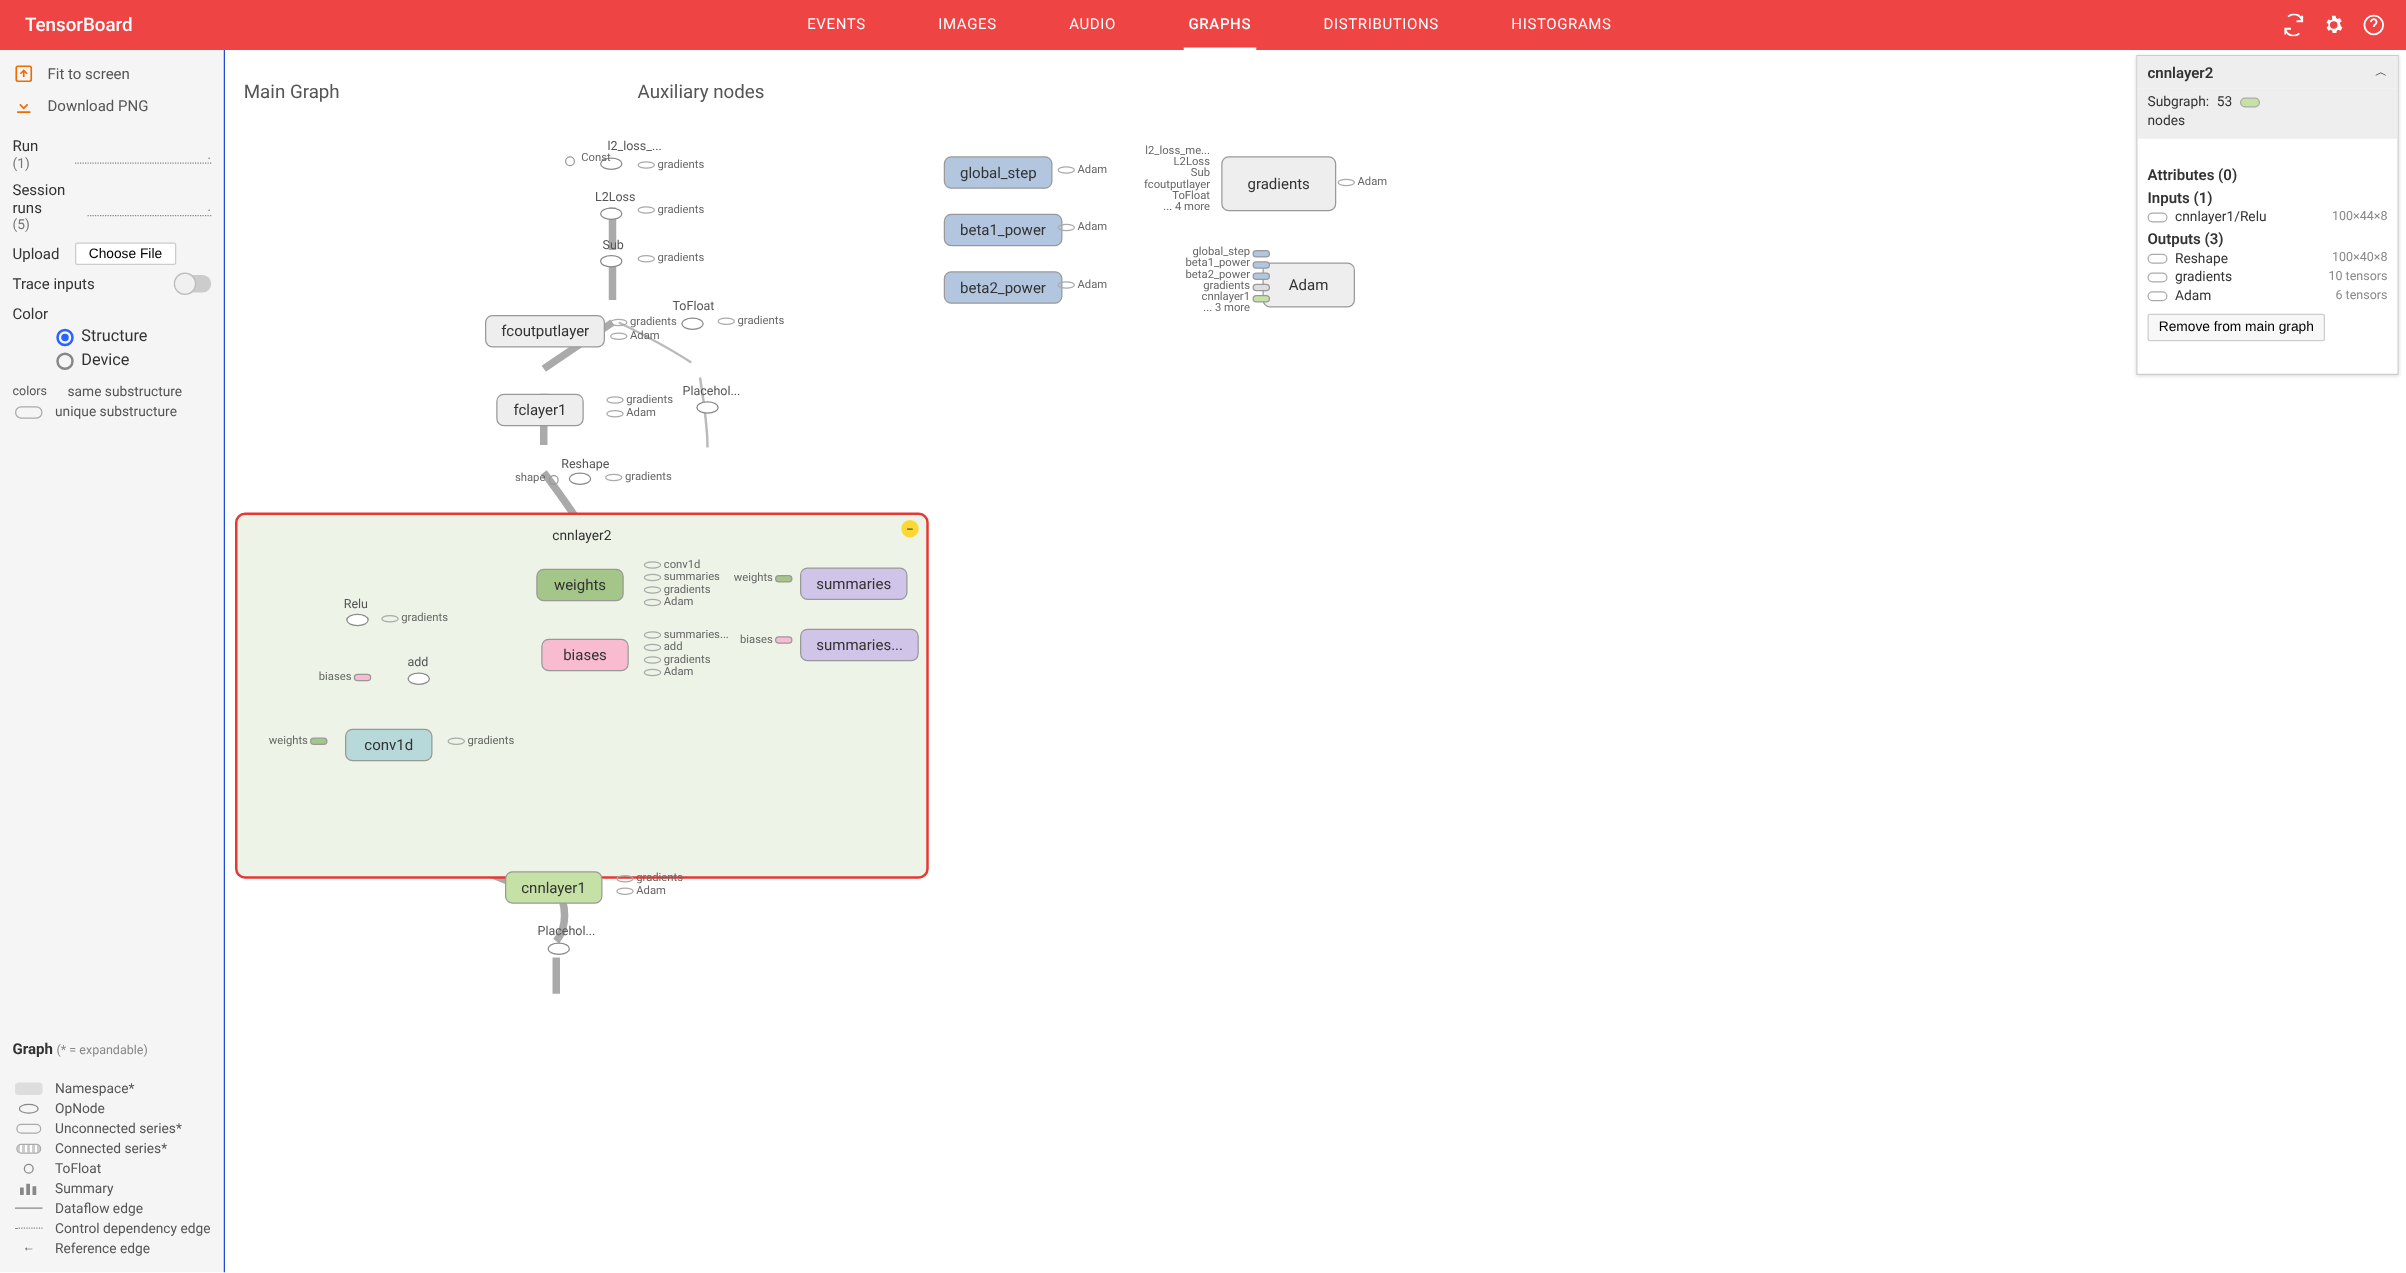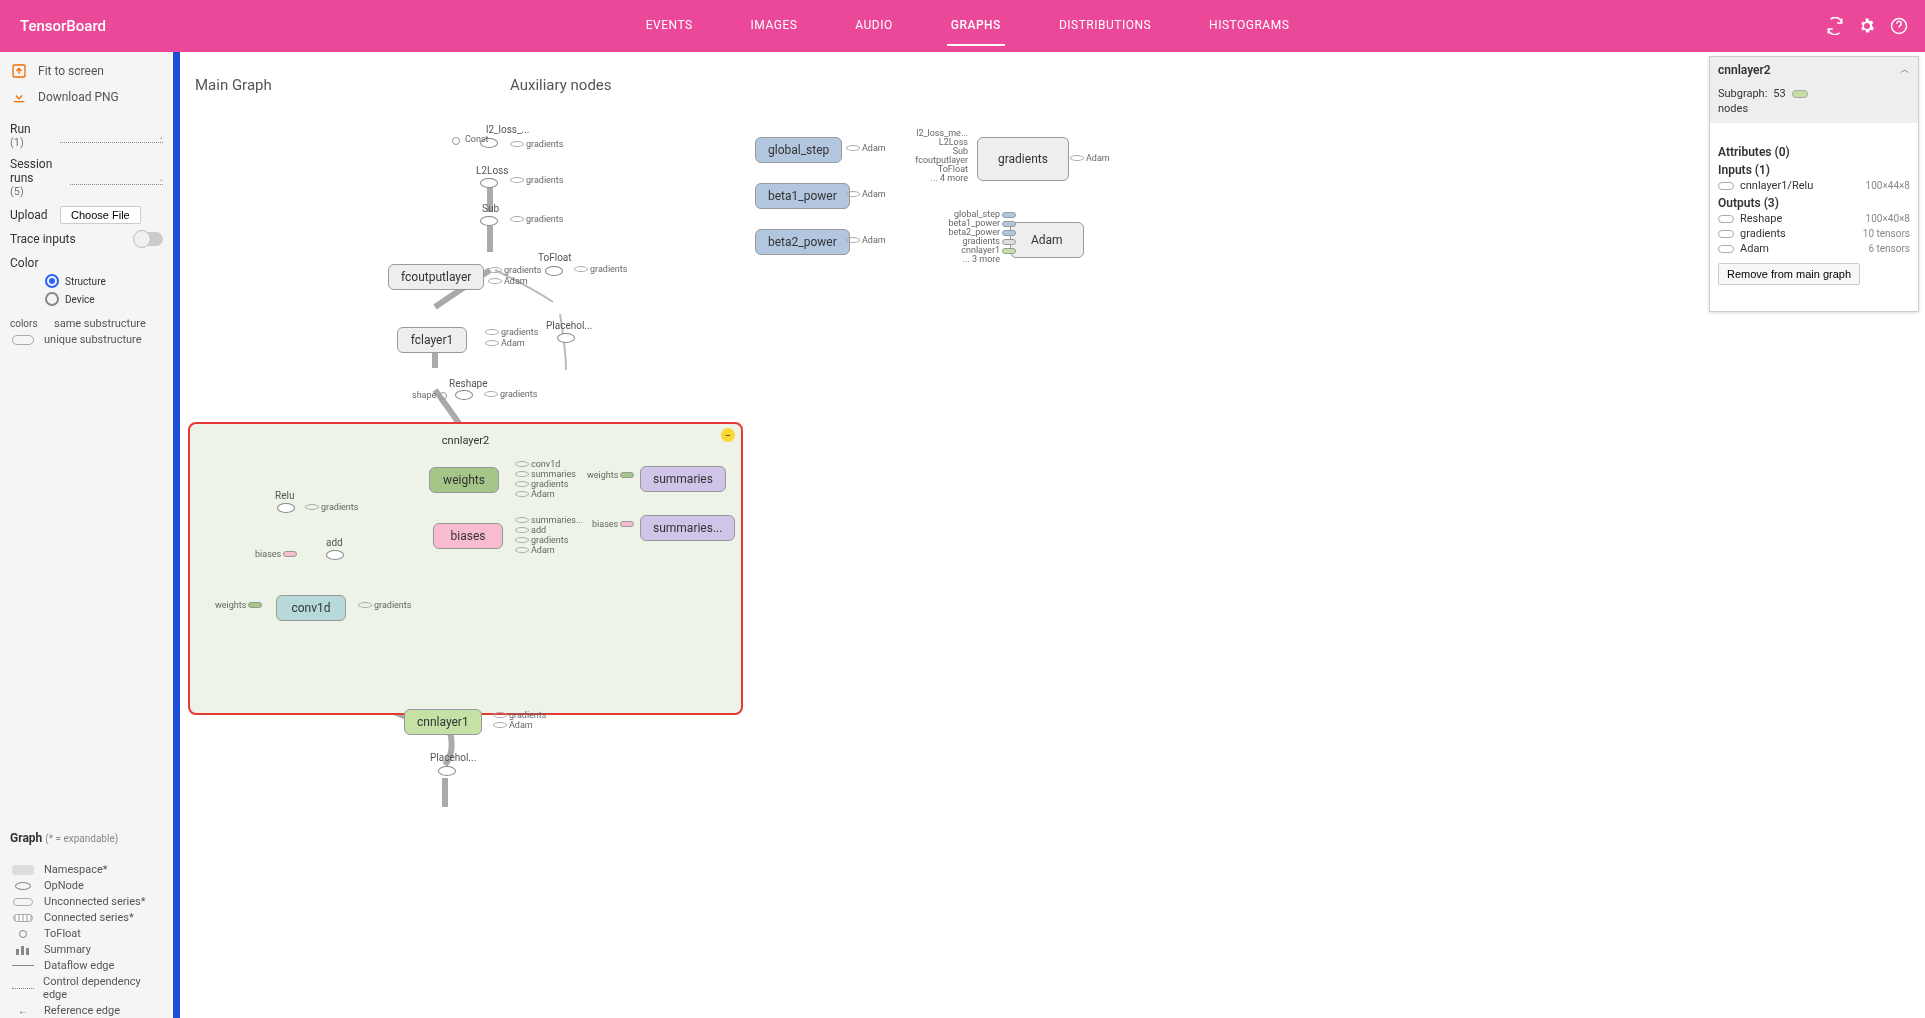--- a/index.html
+++ b/index.html
@@ -1,42 +1,42 @@
 <!DOCTYPE html>
 <html><head>
   <meta charset="utf-8">
   <style>
     * { margin: 0; padding: 0; box-sizing: border-box; }
     body { font-family: -apple-system, Roboto, Arial, sans-serif; font-size: 13px; color: #333; background: #fff; overflow: hidden; }
     
-    .header { background: #ec4899; height: 52px; display: flex; align-items: center; color: #fff; }
+    .header { background: #ef4444; height: 40px; display: flex; align-items: center; color: #fff; }
     .logo { font-size: 15px; font-weight: 500; padding: 0 20px; }
     .tabs { display: flex; flex: 1; justify-content: center; gap: 50px; font-size: 12px; letter-spacing: 0.5px; }
     .tab { cursor: pointer; padding: 12px 4px; border-bottom: 2px solid transparent; }
     .tab.active { border-bottom: 2px solid #fff; font-weight: 500; }
     .header-icons { display: flex; gap: 12px; padding: 0 16px; align-items: center; }
     .header-icons span { cursor: pointer; width: 20px; height: 20px; display: inline-flex; align-items: center; justify-content: center; }
     
     .container { display: flex; height: calc(100vh - 40px); }
     
-    .sidebar { width: 180px; background: #f5f5f5; border-right: 7px solid #1d4ed8; padding: 10px; font-size: 12px; display: flex; flex-direction: column; }
+    .sidebar { width: 180px; background: #f5f5f5; border-right: 1px solid #1d4ed8; padding: 10px; font-size: 12px; display: flex; flex-direction: column; }
     .sb-row { display: flex; align-items: center; gap: 10px; margin-bottom: 8px; }
     .sb-icon { width: 18px; height: 18px; display: inline-flex; align-items: center; justify-content: center; color: #ef6c00; }
     .sb-link { color: #555; cursor: pointer; }
     .sb-section { display: flex; align-items: center; padding: 4px 0; }
     .sb-label { width: 50px; }
     .sb-sub { color: #777; font-size: 11px; }
     .sb-sel { flex: 1; border-bottom: 1px dotted #888; text-align: right; color: #888; cursor: pointer; }
     .choose { border: 1px solid #ccc; padding: 2px 10px; font-size: 11px; border-radius: 2px; background: #fff; cursor: pointer; }
     .toggle { width: 28px; height: 14px; background: #ccc; border-radius: 7px; position: relative; cursor: pointer; }
     .toggle::after { content: ''; position: absolute; width: 16px; height: 16px; background: #f0f0f0; border: 1px solid #bbb; border-radius: 50%; top: -2px; left: -2px; }
     .radio { width: 14px; height: 14px; border: 2px solid #888; border-radius: 50%; display: inline-flex; align-items: center; justify-content: center; margin-right: 6px; cursor: pointer; }
     .radio.checked { border-color: #2962ff; }
     .radio.checked::after { content: ''; width: 6px; height: 6px; background: #2962ff; border-radius: 50%; }
-    .color-opt { display: flex; align-items: center; margin-left: 35px; margin-bottom: 4px; font-size: 10px; }
+    .color-opt { display: flex; align-items: center; margin-left: 35px; margin-bottom: 4px; font-size: 13px; }
     .leg-row { display: flex; align-items: center; gap: 8px; font-size: 11px; color: #555; margin: 3px 0; }
     .leg-icon { width: 26px; display: flex; justify-content: center; }
     .spacer { flex: 1; }
     
     .canvas { flex: 1; position: relative; background: #fff; }
     .graph-title { position: absolute; top: 24px; font-size: 15px; color: #555; }
     
     .details-panel { position: absolute; right: 6px; top: 4px; width: 210px; border: 1px solid #ccc; background: #fff; font-size: 12px; box-shadow: 0 1px 3px rgba(0,0,0,0.15); }
     .dp-head { background: #eee; padding: 6px 8px; display: flex; justify-content: space-between; align-items: center; }
     .dp-title { font-weight: 600; }

